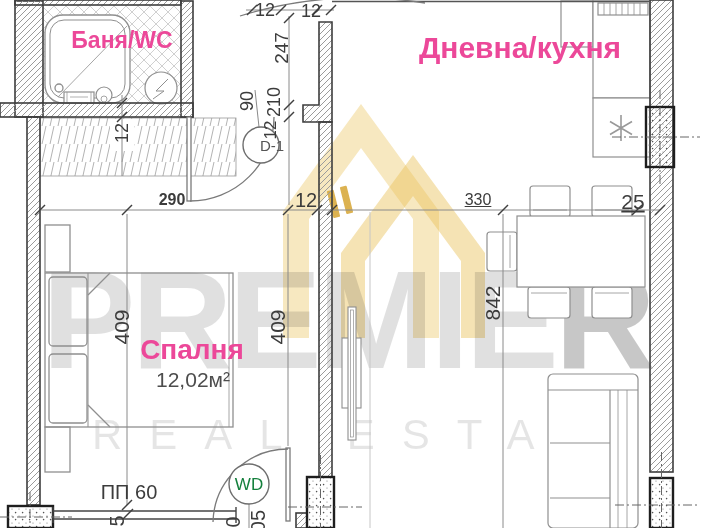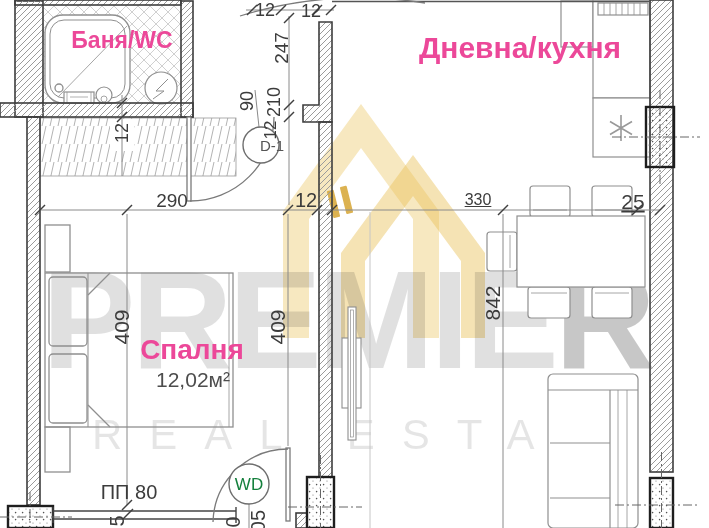--- a/index.html
+++ b/index.html
@@ -214,27 +214,27 @@
       <circle cx="261" cy="145" r="18"></circle>
       <circle cx="249" cy="484" r="20"></circle>
     </g>
   </svg>
 
   <span class="lbl room" style="left:122px;top:40px;font-size:23px;">Баня/WC</span>
   <span class="lbl room" style="left:520px;top:41px;font-size:30px;margin-top:7px;">Дневна/кухня</span>
   <span class="lbl room" style="left:192px;top:350px;font-size:28px;">Спалня</span>
   <span class="lbl area" style="left:193px;top:379px;font-size:21px;">12,02м²</span>
 
-  <span class="lbl" style="left:172px;top:200px;font-size:19px;">290</span>
+  <span class="lbl" style="left:172px;top:200px;font-size:16px;font-weight:bold;">290</span>
   <span class="lbl" style="left:306px;top:200px;font-size:20px;">12</span>
   <span class="lbl" style="left:478px;top:200px;font-size:16px;text-decoration:underline;">330</span>
   <span class="lbl" style="left:633px;top:201px;font-size:21px;text-decoration:underline;">25</span>
   <span class="lbl" style="left:265px;top:10px;font-size:18px;">12</span>
   <span class="lbl" style="left:311px;top:11px;font-size:18px;">12</span>
-  <span class="lbl" style="left:129px;top:492px;font-size:20px;">ПП 80</span>
+  <span class="lbl" style="left:129px;top:492px;font-size:20px;">ПП 60</span>
 
   <span class="lbl rot" style="left:281px;top:48px;font-size:19px;">247</span>
   <span class="lbl rot" style="left:247px;top:101px;font-size:18px;">90</span>
   <span class="lbl rot" style="left:274px;top:102px;font-size:18px;">210</span>
   <span class="lbl rot" style="left:270px;top:130px;font-size:17px;">12</span>
   <span class="lbl rot" style="left:121px;top:327px;font-size:21px;">409</span>
   <span class="lbl rot" style="left:277px;top:327px;font-size:21px;">409</span>
   <span class="lbl rot" style="left:492px;top:303px;font-size:21px;">842</span>
   <span class="lbl rot" style="left:122px;top:133px;font-size:18px;">12</span>
   <span class="lbl rot" style="left:117px;top:521px;font-size:20px;">5</span>

